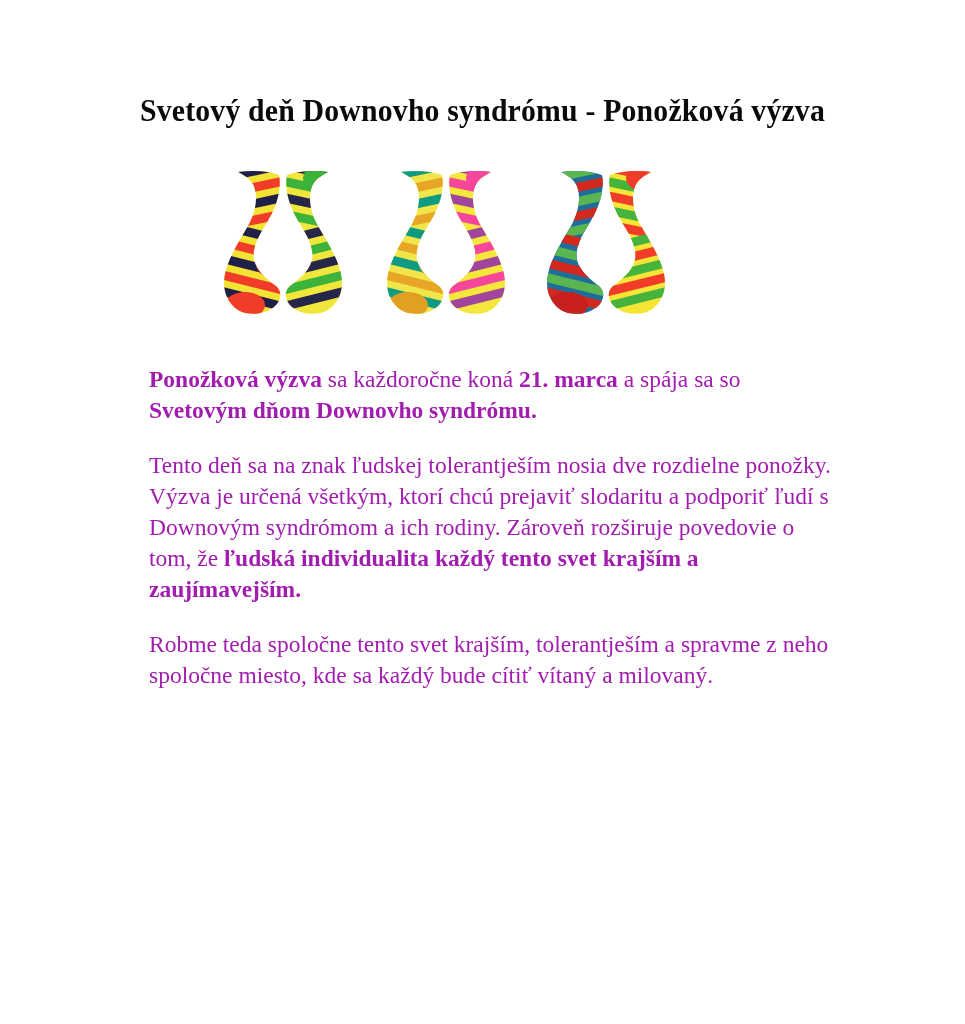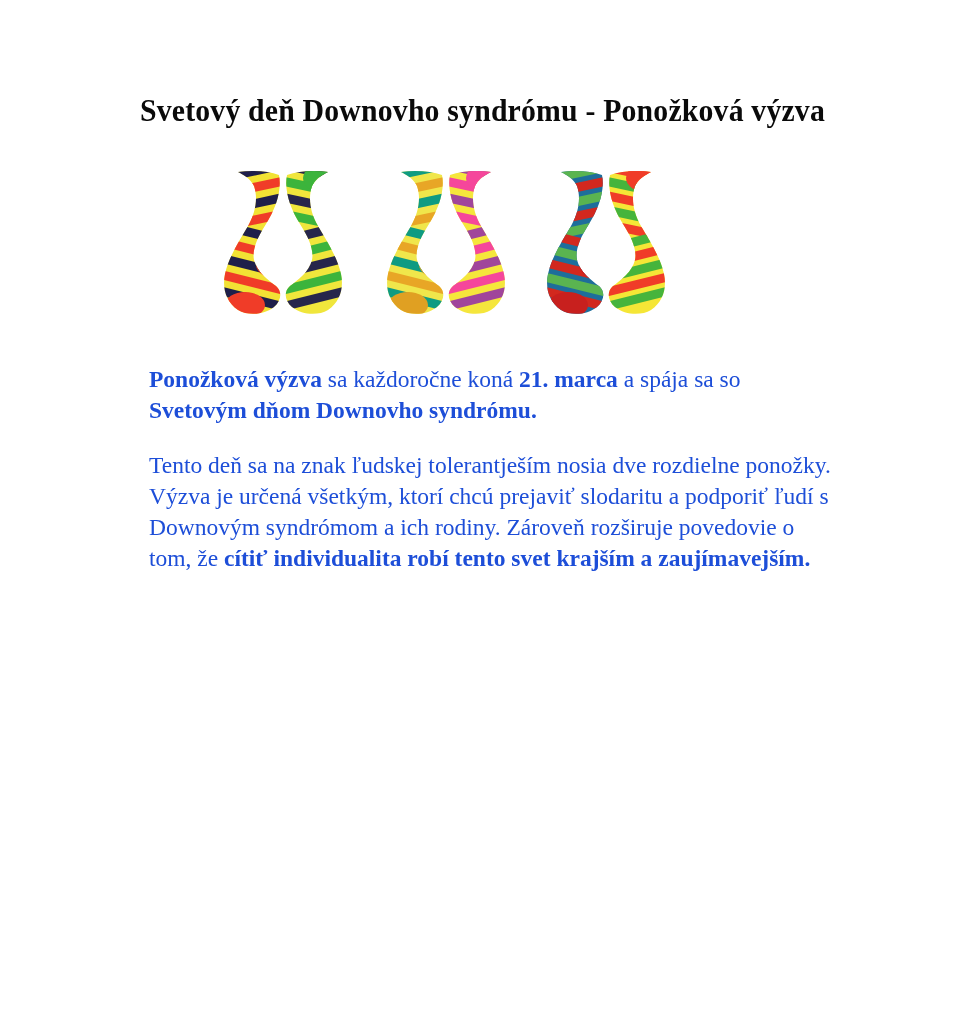--- a/index.html
+++ b/index.html
@@ -58,21 +58,21 @@
   }
 
   
   .article {
     position: absolute;
     left: 149px;
     top: 334px;
     width: 690px;
     font-size: 23.5px;
     line-height: 31px;
-    color: #1d4ed8;
+    color: #a21caf;
   }
   .article p {
     margin: 0 0 24px 0;
   }
   .article p:last-child {
     margin-bottom: 0;
   }
   .article b {
     font-weight: bold;
   }
@@ -256,20 +256,21 @@
           </g>
         </g>
       </g>
     </svg>
   </div>
 
   <div class="article">
 
     <p><b>Ponožková výzva</b><span> sa každoročne koná </span><b>21. marca</b><span> a spája sa so </span><b>Svetovým dňom Downovho syndrómu.</b></p>
 
-    <p><span>Tento deň sa na znak ľudskej tolerantješím nosia dve rozdielne ponožky. Výzva je určená všetkým, ktorí chcú prejaviť slodaritu a podporiť ľudí s Downovým syndrómom a ich rodiny. Zároveň rozširuje povedovie o tom, že </span><b>cítiť individualita robí tento svet krajším a zaujímavejším.</b></p>
-
-
+    <p><span>Tento deň sa na znak ľudskej tolerantješím nosia dve rozdielne ponožky. Výzva je určená všetkým, ktorí chcú prejaviť slodaritu a podporiť ľudí s Downovým syndrómom a ich rodiny. Zároveň rozširuje povedovie o tom, že </span><b>ľudská individualita každý tento svet krajším a zaujímavejším.</b></p>
+
+
+    <p>Robme teda spoločne tento svet krajším, tolerantješím a spravme z neho spoločne miesto, kde sa každý bude cítiť vítaný a milovaný.</p>
 
 
   </div>
 
 </div>
 
 </body></html>

